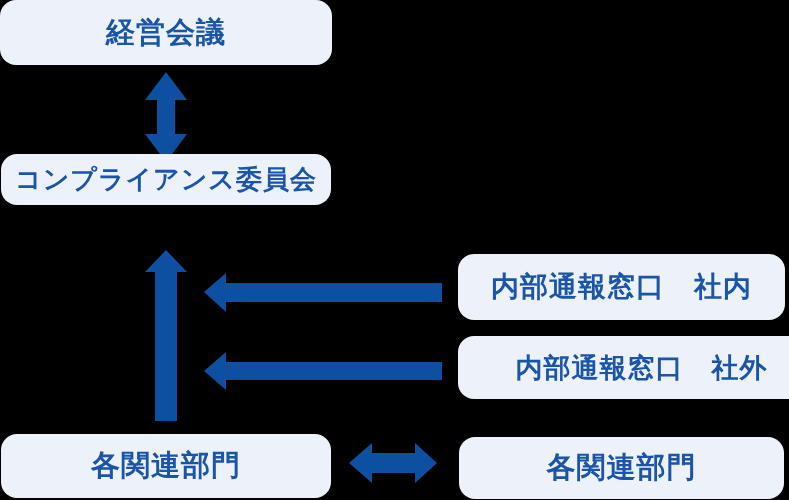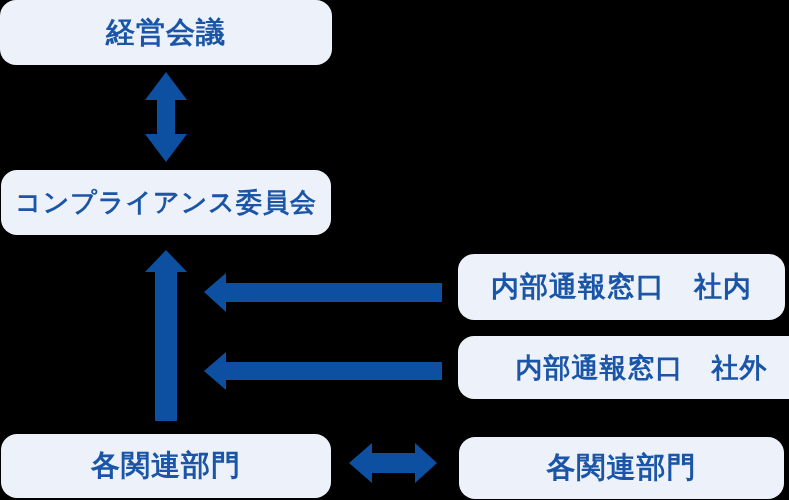--- a/index.html
+++ b/index.html
@@ -33,21 +33,21 @@
     border-radius: 16px;
     display: flex;
     align-items: center;
     justify-content: center;
     color: var(--text-color, #1a55a8);
     font-weight: 700;
     letter-spacing: 1px;
     white-space: pre;
   }
   .node-management    { left: 0;   top: 2;   width: 332px; height: 65px; font-size: 29px; }
-  .node-compliance    { left: 1px; top: 170px; width: 330px; height: 65px; font-size: 26px; }
+  .node-compliance    { left: 1px; top: 154px; width: 330px; height: 51px; font-size: 26px; }
   .node-dept-left     { left: 1px; top: 434px; width: 330px; height: 64px; font-size: 29px; }
   .node-hotline-int   { left: 458px; top: 254px; width: 327px; height: 66px; font-size: 28px; }
   .node-hotline-ext   { left: 458px; top: 336px; width: 367px; height: 63px; font-size: 27px; }
   .node-dept-right    { left: 459px; top: 437px; width: 325px; height: 62px; font-size: 29px; }
 </style>
 </head>
 <body>
 
 <div class="stage">
 

